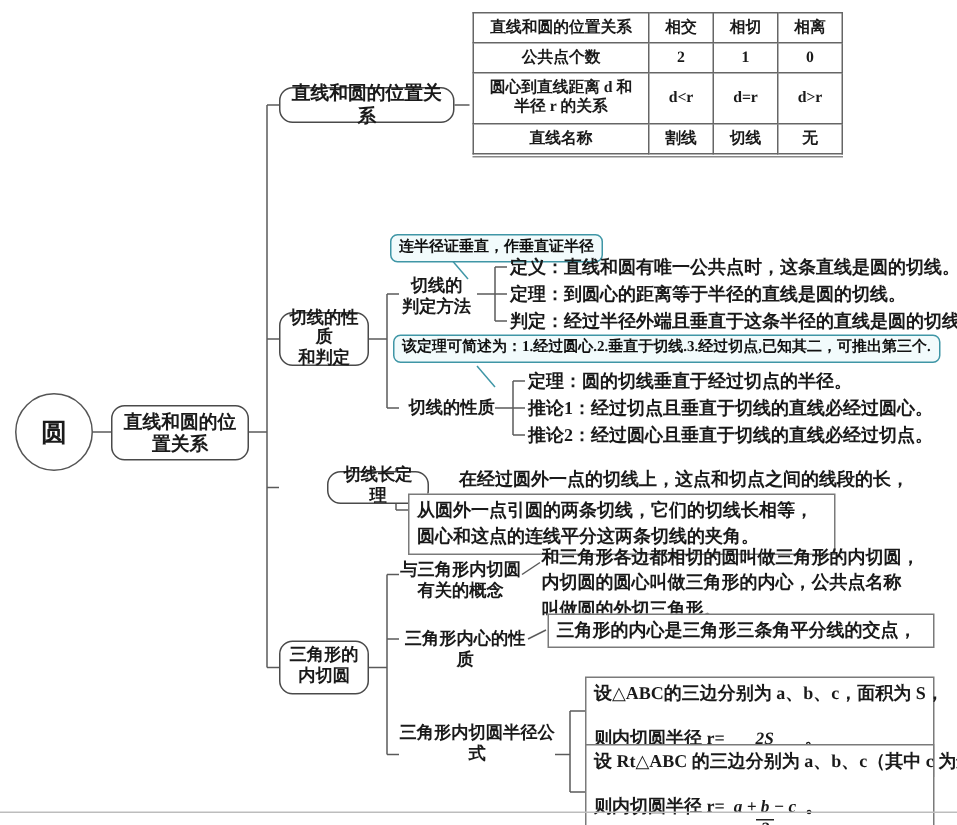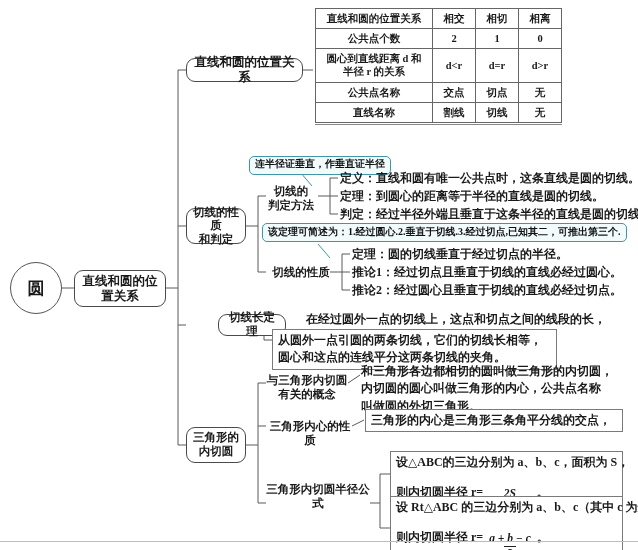--- a/index.html
+++ b/index.html
@@ -239,46 +239,40 @@
         <tr>
           <td class="head-col">
             <span>圆心到直线距离 d 和</span><br>
             <span>半径 r 的关系</span>
           </td>
           <td class="c">d&lt;r</td>
           <td class="c">d=r</td>
           <td class="c">d&gt;r</td>
         </tr>
         <tr>
-          <td class="head-col">公共点名称</td>
-          <td class="c">交点</td>
-          <td class="c">切点</td>
-          <td class="c">无</td>
-        </tr>
-        <tr>
           <td class="head-col">直线名称</td>
           <td class="c">割线</td>
           <td class="c">切线</td>
           <td class="c">无</td>
         </tr>
       </tbody>
     </table>
   </div>
 
   <div class="node rbox lvl2" style="left:186px; top:208px; width:60px; height:36px; flex-direction:column;">
     <span>切线的性质</span>
     <span>和判定</span>
   </div>
 
   <div class="node plabel" style="left:262px; top:185px; width:58px;">
     <span>切线的</span><br>
     <span>判定方法</span>
   </div>
 
-  <div class="node teal" style="left:249px; top:156px;font-family:Liberation Mono, monospace;">
+  <div class="node teal" style="left:260px; top:156px;">
     <span>连半径证垂直，作垂直证半径</span>
   </div>
 
   <div class="node leaf" style="left:340px; top:170px;">
     <span>定义：直线和圆有唯一公共点时，这条直线是圆的切线。</span>
   </div>
   <div class="node leaf" style="left:340px; top:188px;">
     <span>定理：到圆心的距离等于半径的直线是圆的切线。</span>
   </div>
   <div class="node leaf" style="left:340px; top:206px;">

